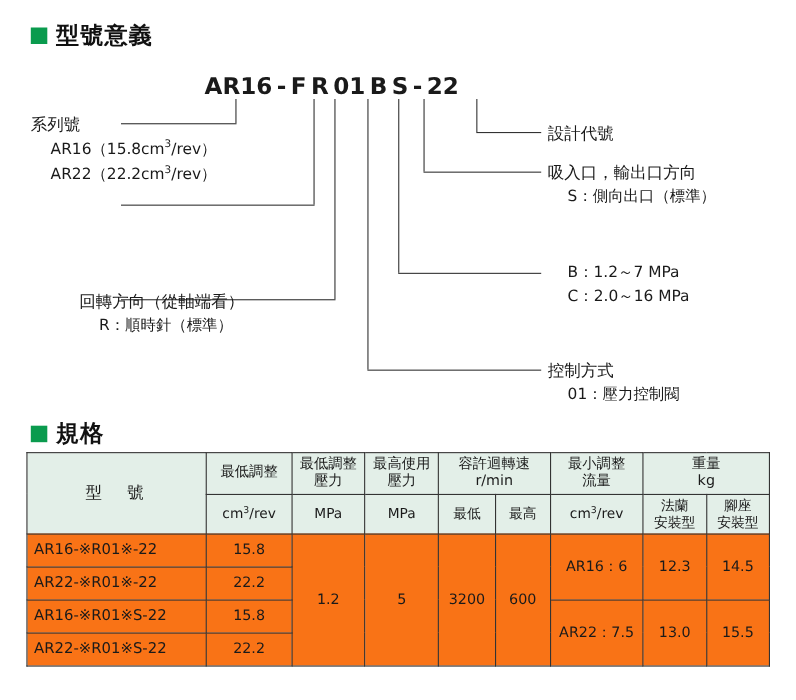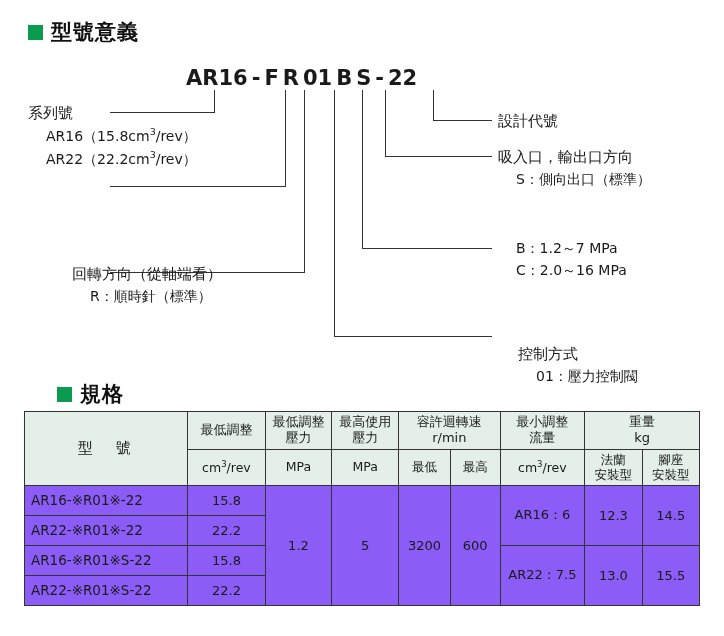--- a/index.html
+++ b/index.html
@@ -34,21 +34,21 @@
     background: #0a9b4e;
     display: inline-block;
   }
   .section-head .title {
     font-size: 21px;
     font-weight: bold;
     letter-spacing: 1px;
     color: #111;
   }
   #sec-model { left: 28px; top: 18px; }
-  #sec-spec  { left: 28px; top: 380px; margin-left: 29px; }
+  #sec-spec  { left: 28px; top: 380px; }
 
   
   .code-row {
     position: absolute;
     left: 186px;
     top: 66px;
     font-size: 21px;
     font-weight: bold;
     letter-spacing: 0px;
     white-space: nowrap;
@@ -94,21 +94,21 @@
     text-align: center;
     vertical-align: middle;
     padding: 2px 3px;
   }
   .spec-table thead th {
     background: #e3efe8;
     font-weight: normal;
     line-height: 1.25;
   }
   .spec-table tbody td {
-    background: #8b5cf6;
+    background: #f97316;
     height: 25px;
   }
   .spec-table td.model {
     text-align: left;
     padding-left: 6px;
     white-space: nowrap;
     font-size: 13.5px;
   }
   .th-name { width: 168px; font-size: 15px; letter-spacing: 4px; }
   .u-small { font-size: 12.5px; }
@@ -167,21 +167,21 @@
   <div class="label-block" style="left:498px; top:146px;">
     <div class="ttl">吸入口，輸出口方向</div>
     <div class="sub indent">S：側向出口（標準）</div>
   </div>
 
   <div class="label-block" style="left:498px; top:238px;">
     <div class="sub indent">B：1.2～7 MPa</div>
     <div class="sub indent">C：2.0～16 MPa</div>
   </div>
 
-  <div class="label-block" style="left:518px; top:326px;margin-top:17px;">
+  <div class="label-block" style="left:498px; top:326px;">
     <div class="ttl">控制方式</div>
     <div class="sub indent">01：壓力控制閥</div>
   </div>
 
   <div class="section-head" id="sec-spec">
     <span class="marker"></span>
     <span class="title">規格</span>
   </div>
 
   <table class="spec-table">

